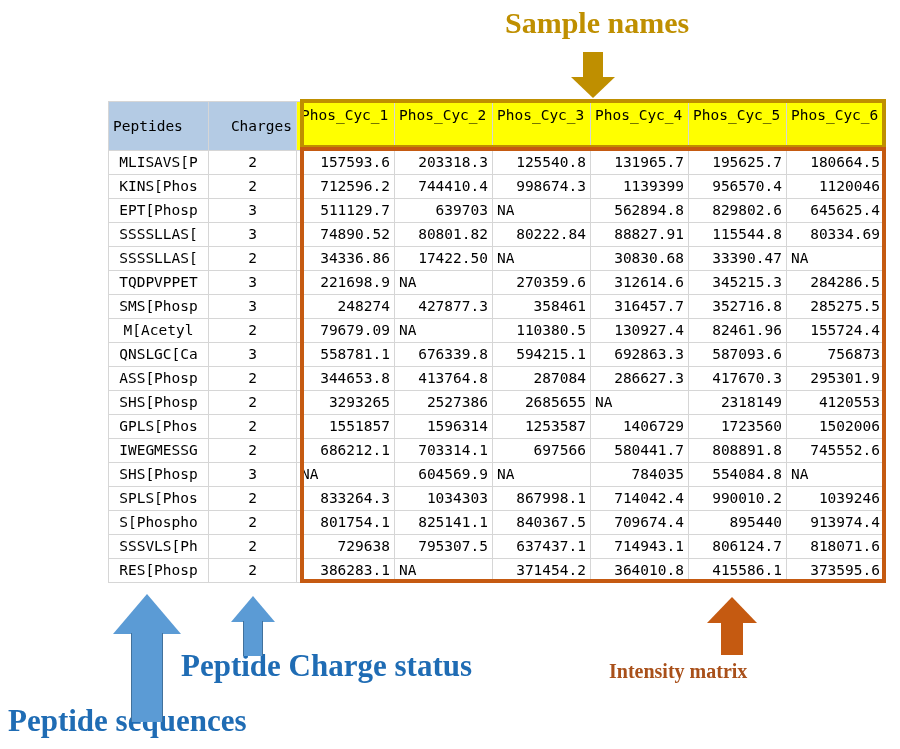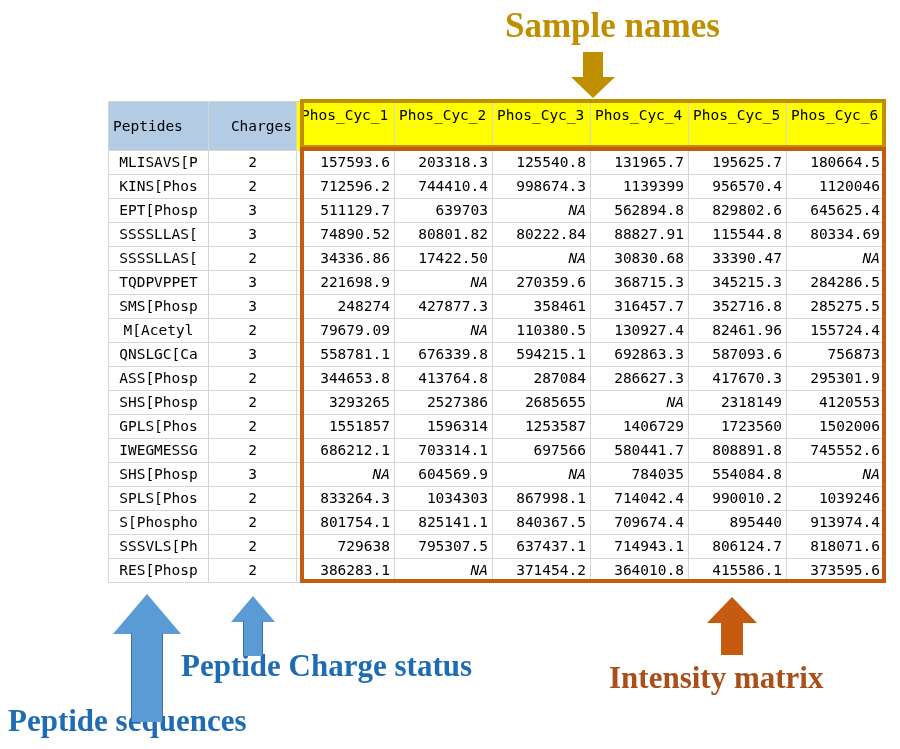--- a/index.html
+++ b/index.html
@@ -58,21 +58,21 @@
     white-space: normal;
     word-break: break-all;
     vertical-align: top;
     padding-top: 2px;
   }
 
   
   td.pep { text-align: center; }
   td.chg { text-align: center; }
   td.val { text-align: right; }
-  td.val.na { text-align: right; font-style: italic; }
+  td.val.na { text-align: left; }
 
   
   .box {
     position: absolute;
     pointer-events: none;
   }
   #yellow-box {
     left: 300px;
     top: 99px;
     width: 586px;
@@ -100,27 +100,27 @@
   
   .anno {
     position: absolute;
     font-family: "Liberation Serif", serif;
     font-weight: bold;
     white-space: nowrap;
   }
   #anno-sample {
     left: 505px;
     top: 6px;
-    font-size: 35px;
+    font-size: 30px;
     color: #bf8f00;
   }
   #anno-intensity {
     left: 609px;
     top: 660px;
-    font-size: 31px;
+    font-size: 20px;
     color: #a9501a;
   }
   #anno-charge {
     left: 181px;
     top: 648px;
     font-size: 31px;
     color: #1f6cb4;
   }
   #anno-sequences {
     left: 8px;
@@ -270,21 +270,21 @@
           <td class="val">30830.68</td>
           <td class="val">33390.47</td>
           <td class="val na">NA</td>
         </tr>
         <tr>
           <td class="pep">TQDPVPPET</td>
           <td class="chg">3</td>
           <td class="val">221698.9</td>
           <td class="val na">NA</td>
           <td class="val">270359.6</td>
-          <td class="val">368715.3</td>
+          <td class="val">312614.6</td>
           <td class="val">345215.3</td>
           <td class="val">284286.5</td>
         </tr>
         <tr>
           <td class="pep">SMS[Phosp</td>
           <td class="chg">3</td>
           <td class="val">248274</td>
           <td class="val">427877.3</td>
           <td class="val">358461</td>
           <td class="val">316457.7</td>

